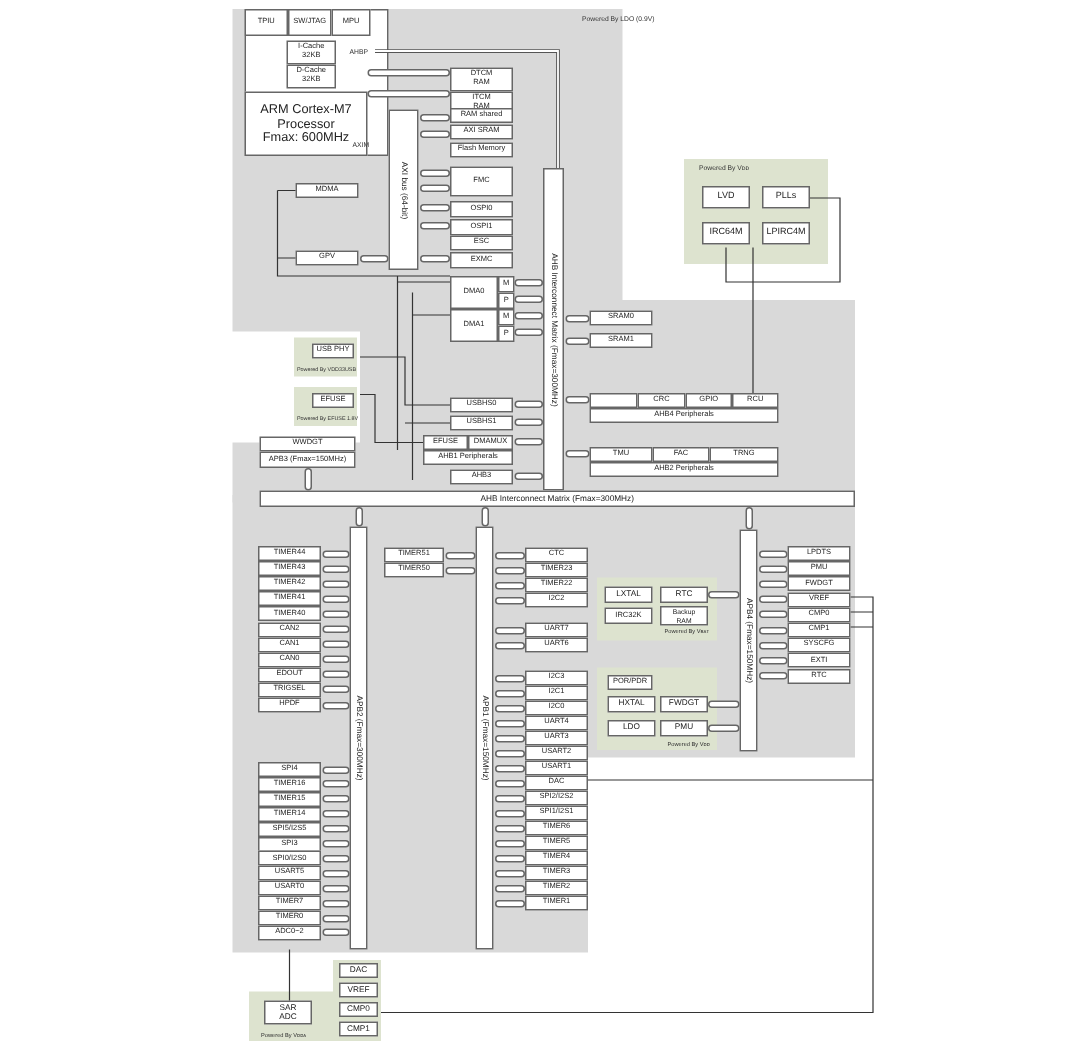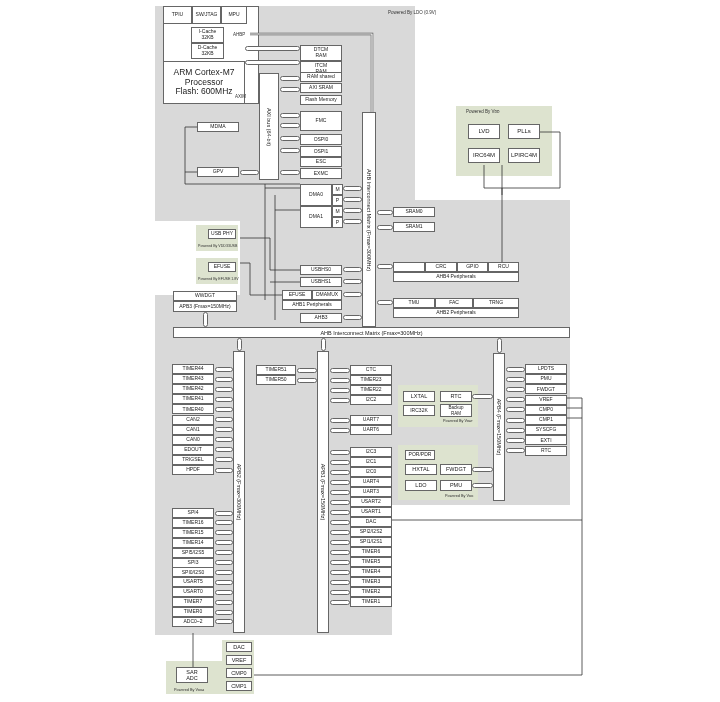--- a/index.html
+++ b/index.html
@@ -28,21 +28,21 @@
 
 <div class="abs" style="left:163px;top:6px;width:96px;height:98px;background:#fff;border:1px solid #666;"></div>
 <div class="box" style="left:163px;top:6px;width:29px;height:18px;">TPIU</div>
 <div class="box" style="left:192px;top:6px;width:29px;height:18px;">SW/JTAG</div>
 <div class="box" style="left:221px;top:6px;width:26px;height:18px;">MPU</div>
 <div class="box" style="left:191px;top:27px;width:33px;height:16px;padding:0 5px;">I-Cache 32KB</div>
 <div class="box" style="left:191px;top:43px;width:33px;height:16px;padding:0 5px;">D-Cache 32KB</div>
 <div class="box big" style="left:163px;top:61px;width:82px;height:43px;flex-direction:column;">
   <span>ARM Cortex-M7</span>
   <span>Processor</span>
-  <span>Flash: 600MHz</span>
+  <span>Fmax: 600MHz</span>
 </div>
 <div class="lbl" style="left:233px;top:32px;">AHBP</div>
 <div class="lbl" style="left:235px;top:94px;">AXIM</div>
 
 <div class="bus" style="left:259px;top:73px;width:20px;height:107px;">
   <span class="vtext">AXI bus (64-bit)</span>
 </div>
 
 <div class="box" style="left:300px;top:45px;width:42px;height:16px;padding:0 8px;">DTCM RAM</div>
 <div class="box" style="left:300px;top:61px;width:42px;height:16px;padding:0 8px;">ITCM RAM</div>

